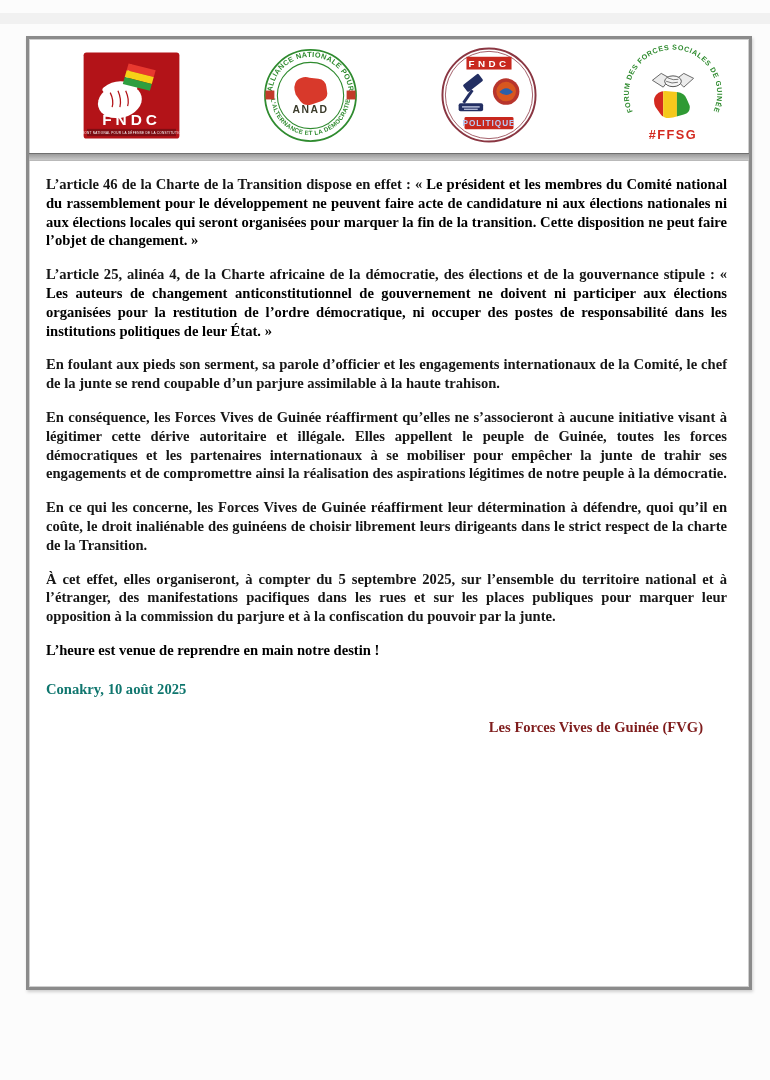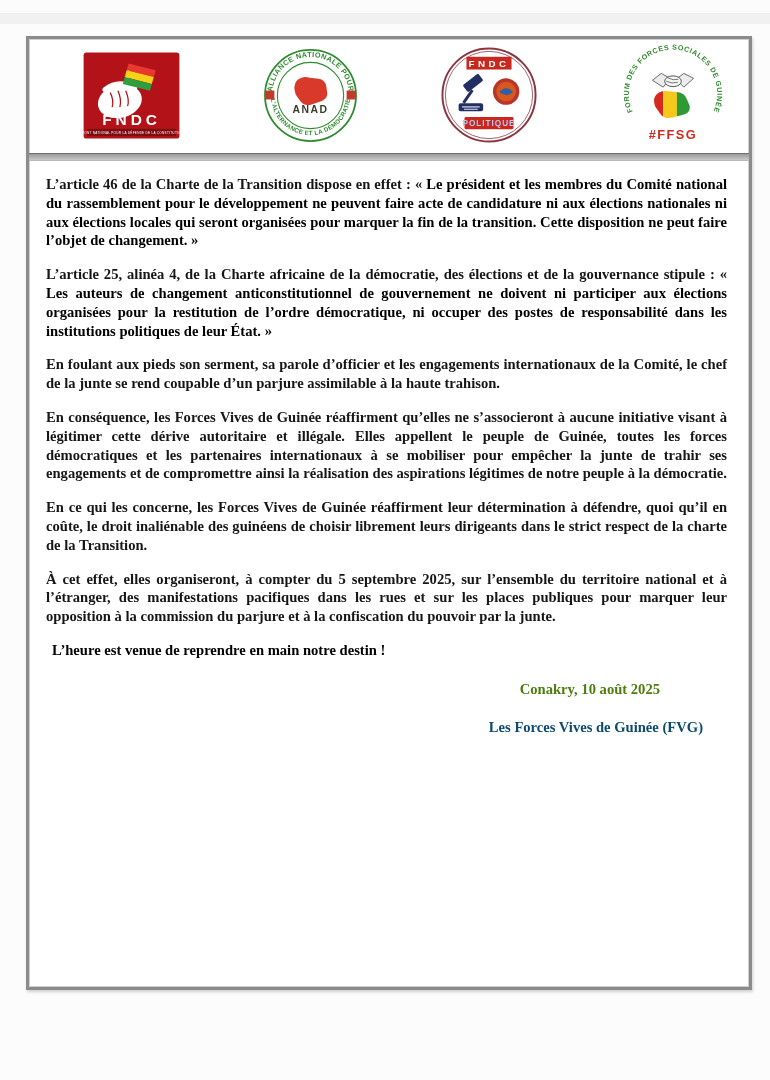--- a/index.html
+++ b/index.html
@@ -22,23 +22,23 @@
   }
   .logo-slot{flex:0 0 auto;}
   .banner-rule{height:6px;background:linear-gradient(#9a9a9a,#c9c9c9);border-top:1px solid #6f6f6f;border-bottom:1px solid #b9b9b9;}
   .doc-body{
     padding:14px 22px 0 17px;
     font-size:14.6px;line-height:18.8px;color:#161616;
     text-align:justify;text-justify:inter-word;
   }
   .para{margin:0 0 15px;font-weight:bold;}
   .para strong{color:#000;}
-  .closing{font-weight:bold;color:#000;margin:0 6px 20px;text-align:left;}
-  .dateline{font-weight:bold;color:#4d7c0f;text-align:right;padding-right:67px;margin:18px 0 0;}
-  .signature{font-weight:bold;color:#0c4a6e;text-align:right;padding-right:24px;margin:19px 0 0;}
+  .closing{font-weight:bold;color:#000;margin:0 0 20px;text-align:left;}
+  .dateline{font-weight:bold;color:#0f766e;padding-right:67px;margin:18px 0 0;}
+  .signature{font-weight:bold;color:#7f1d1d;text-align:right;padding-right:24px;margin:19px 0 0;}
   svg text{font-family:"Liberation Sans", sans-serif;}
 </style>
 </head>
 <body>
 
 <div class="photo">
   <div class="top-band"></div>
 
   <div class="paper-frame">
 

